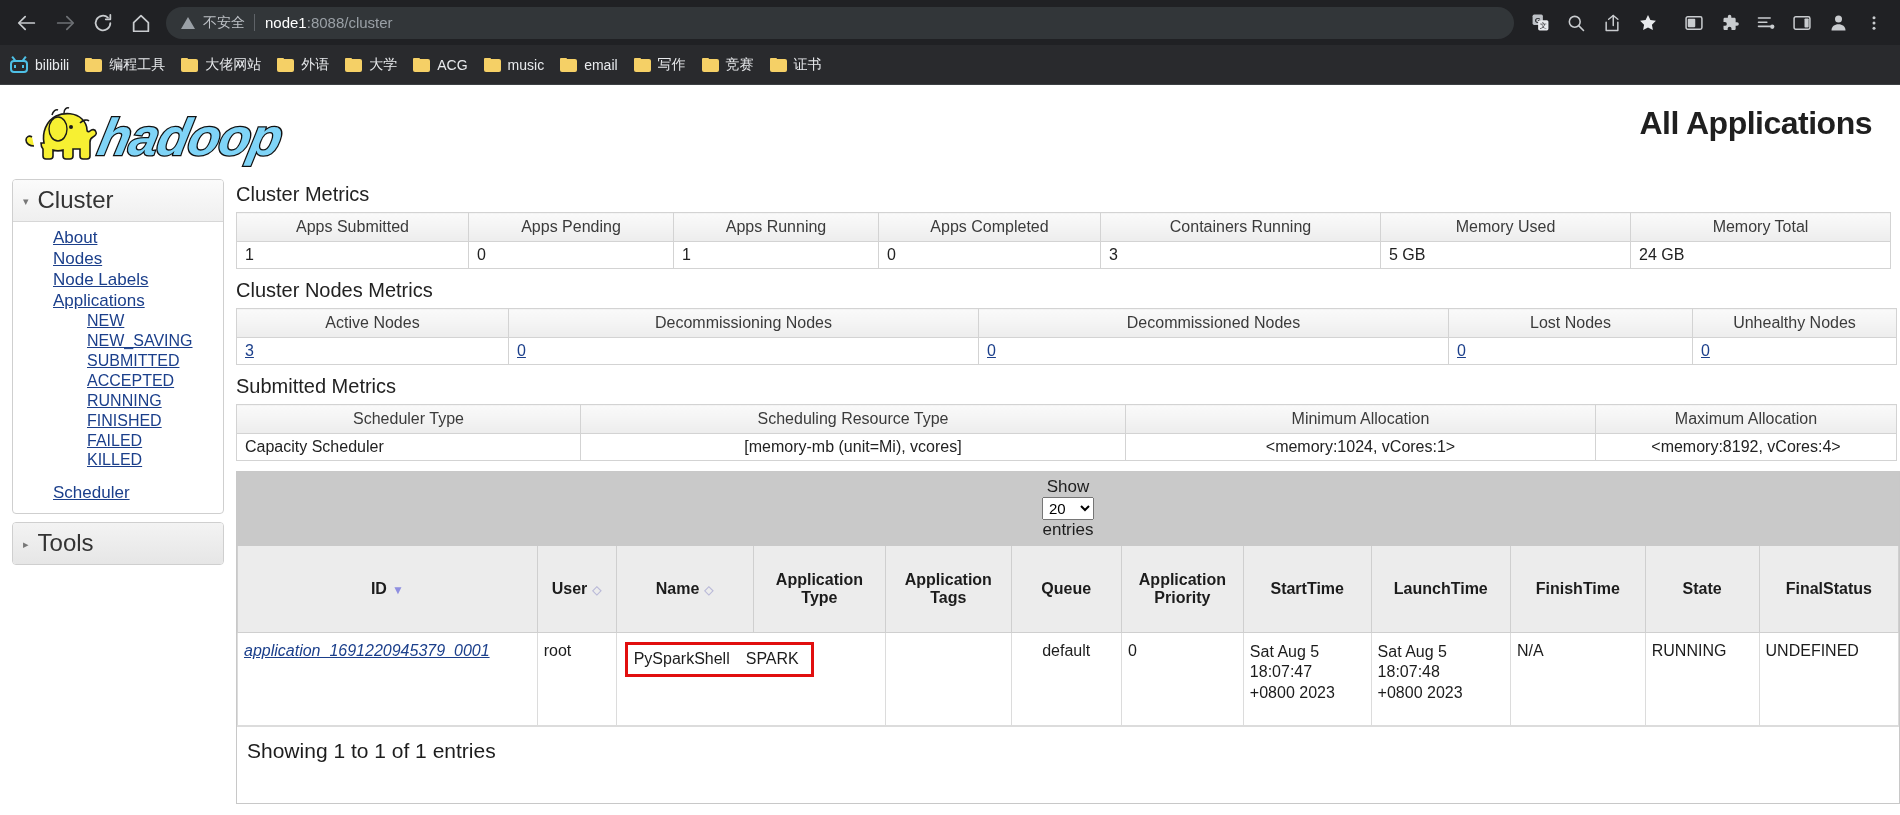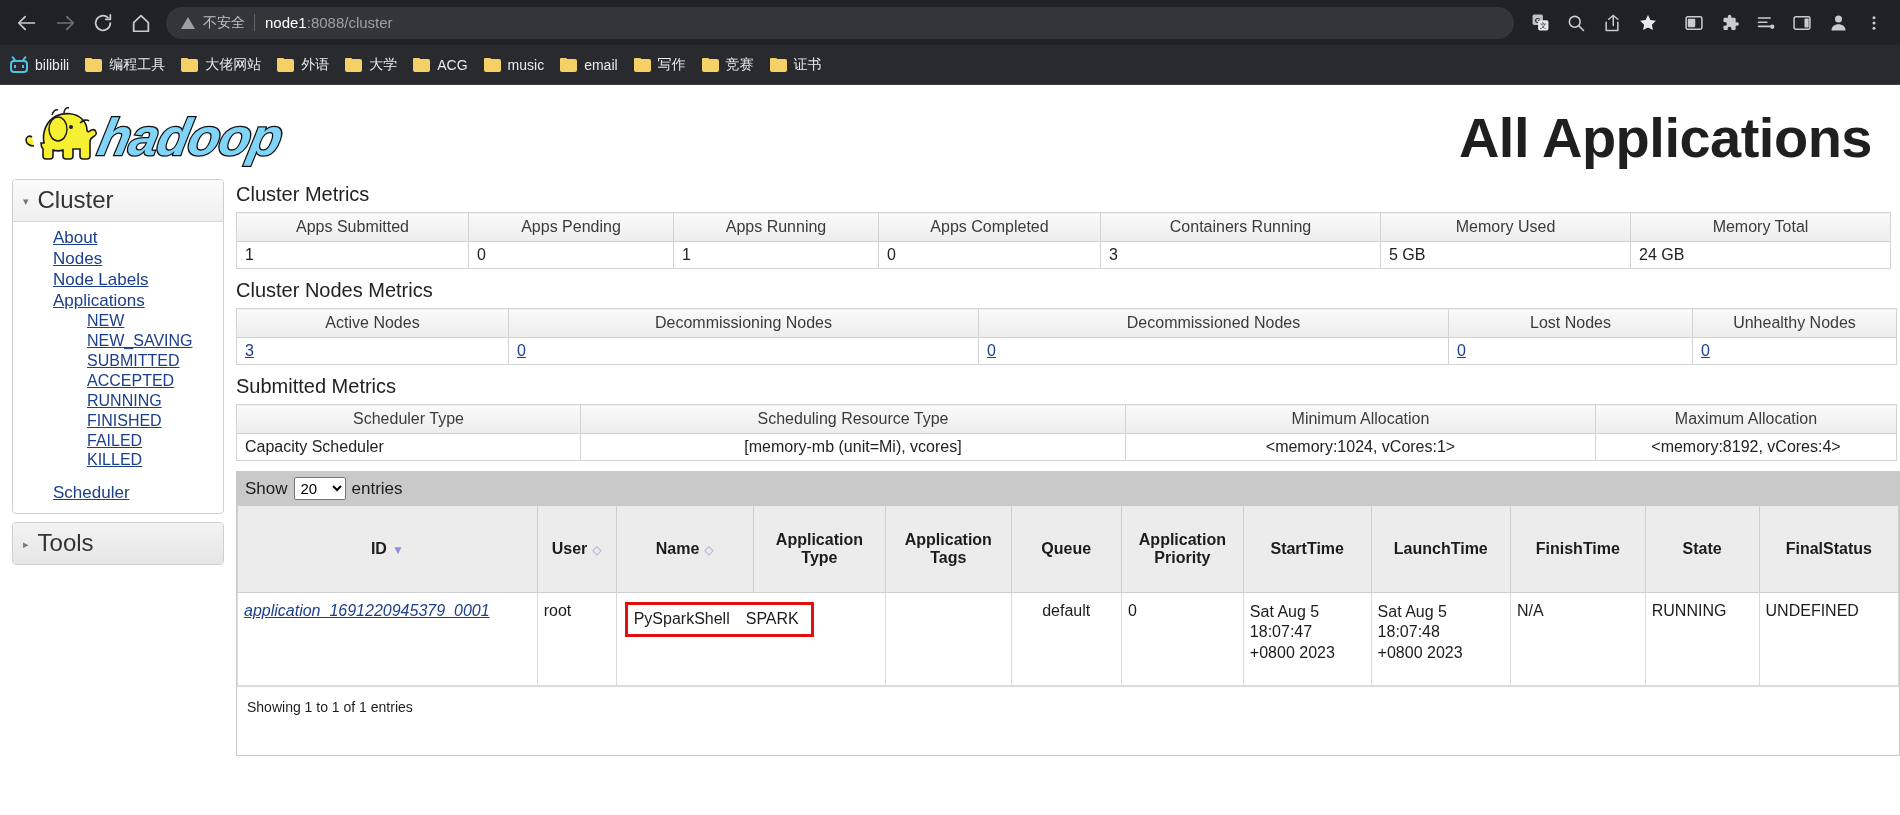--- a/index.html
+++ b/index.html
@@ -150,21 +150,21 @@
   }
   .logo {
     position: absolute;
     left: 14px; top: 8px;
     width: 290px; height: 76px;
   }
   .page-title {
     position: absolute;
     right: 28px;
     top: 20px;
-    font-size: 56px;
+    font-size: 32px;
     font-weight: bold;
     color: #1f1f1f;
     font-family: "Liberation Sans", sans-serif;
     letter-spacing: -0.5px;
   }
 
   .body-wrap {
     display: flex;
     align-items: flex-start;
     padding-left: 12px;
@@ -267,20 +267,21 @@
     box-sizing: border-box;
     background: #fff;
   }
   .dt-top {
     background: #c9c9c9;
     padding: 5px 8px 6px 8px;
     font-size: 17px;
     color: #1d1d1d;
     display: flex;
     align-items: center;
+    flex-direction: column;
   }
   .dt-top select {
     font-size: 15px;
     margin: 0 6px;
     padding: 1px 2px;
     font-family: "Liberation Sans", sans-serif;
   }
   table.apps {
     border-collapse: collapse;
     width: 100%;
@@ -319,21 +320,21 @@
   .red-box {
     border: 3px solid #e10f0f;
     padding: 5px 12px 6px 6px;
     display: inline-block;
     white-space: nowrap;
     position: relative;
     left: -6px;
   }
   .red-box .nm { margin-right: 16px; }
   .dt-footer {
-    font-size: 14px;
+    font-size: 21px;
     color: #1d1d1d;
     padding: 12px 10px 40px 10px;
     border-top: 1px solid #dcdcdc;
     background: #fff;
   }
   .nowrap { white-space: nowrap; }
   .lh { line-height: 1.28; }
 </style>
 </head>
 <body>

